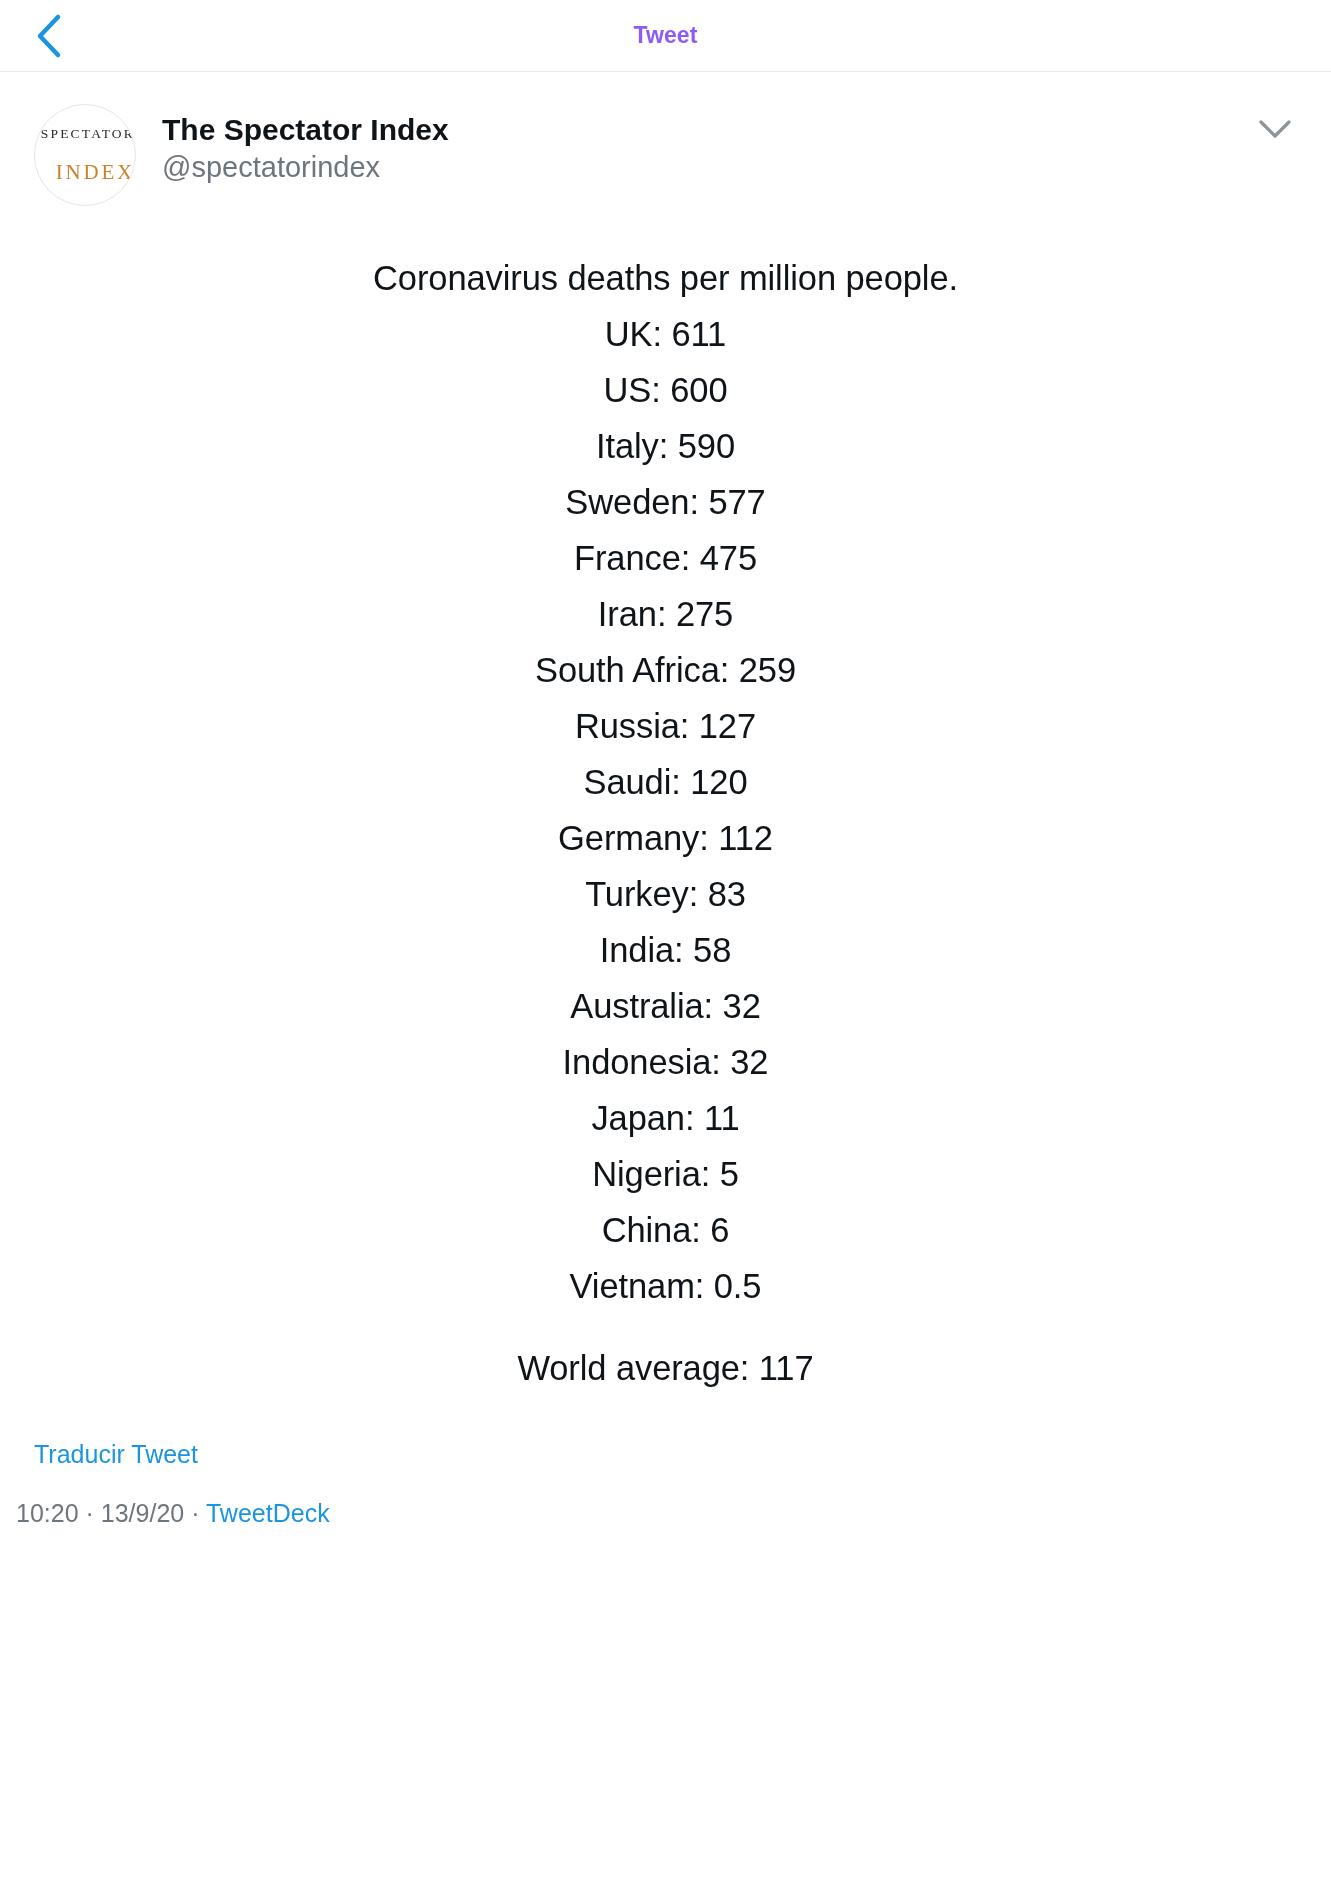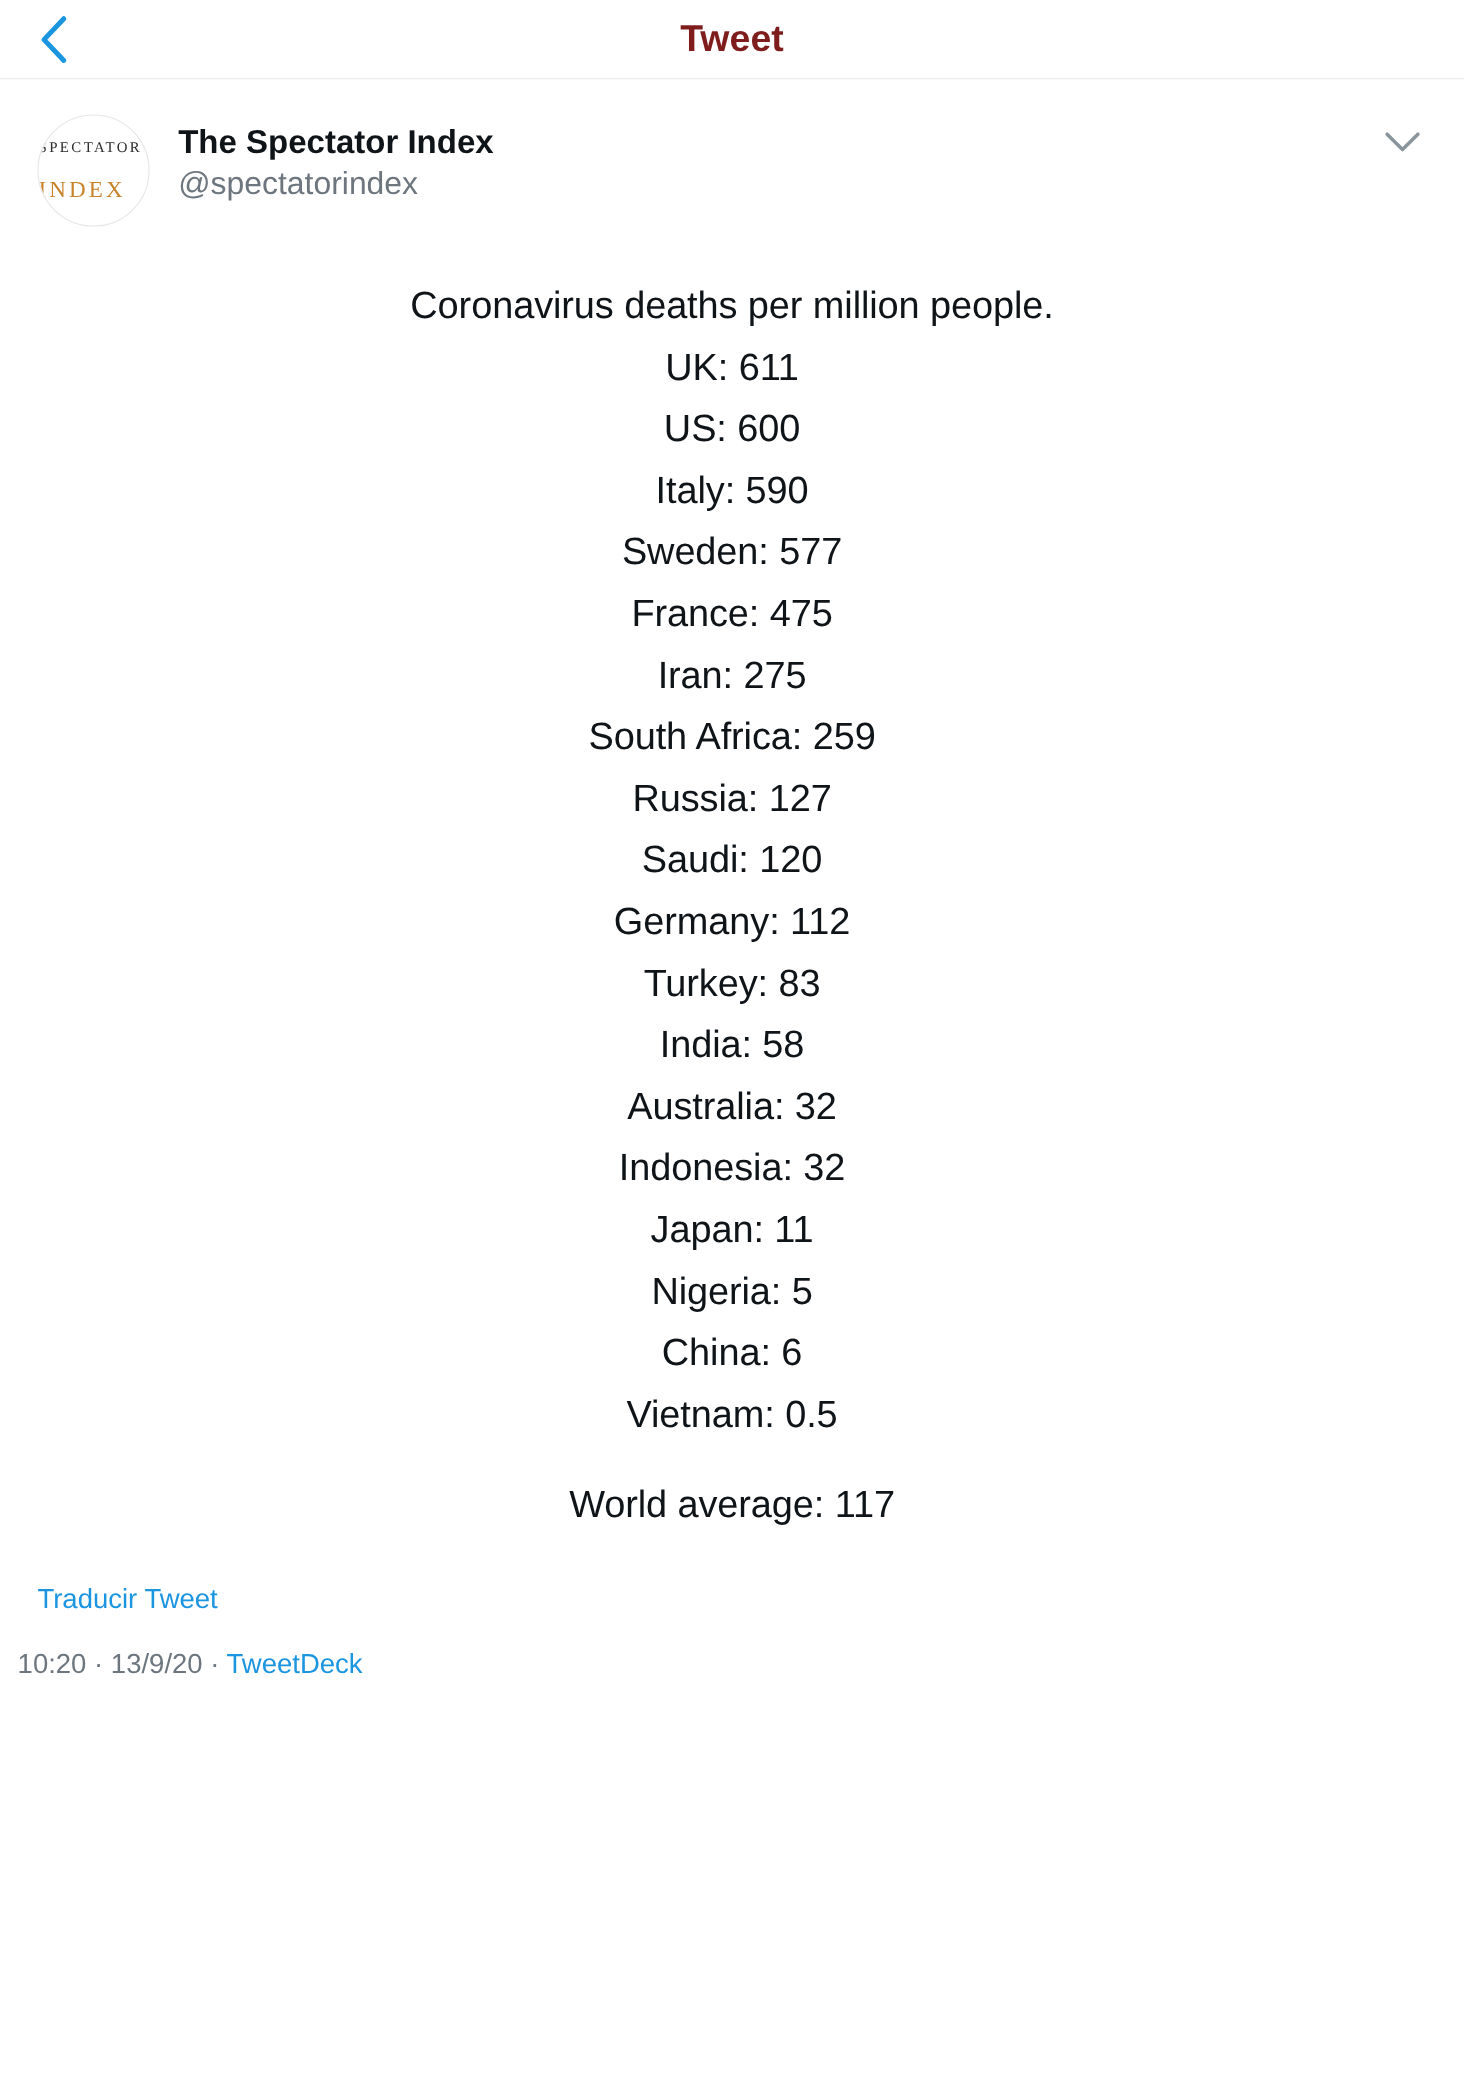--- a/index.html
+++ b/index.html
@@ -40,44 +40,44 @@
     transform: translateY(-50%);
     width: 46px;
     height: 46px;
     display: flex;
     align-items: center;
     justify-content: center;
     cursor: pointer;
   }
   .back-btn svg { display: block; }
   .header-title {
-    font-size: 34px;
+    font-size: 23px;
     font-weight: bold;
     letter-spacing: 0.1px;
-    color: #7f1d1d;
+    color: #8b5cf6;
     text-align: center;
   }
 
   
   .tweet-head {
     display: flex;
     align-items: flex-start;
     padding: 28px 34px 0 34px;
     position: relative;
   }
   .avatar {
     width: 102px;
     height: 102px;
     border-radius: 50%;
     border: 1px solid #e6e6e6;
     background: #ffffff;
     flex: 0 0 auto;
     display: flex;
     flex-direction: column;
-    align-items: flex-start;
+    align-items: flex-end;
     justify-content: center;
     overflow: hidden;
     margin-top: 4px;
     gap: 18px;
   }
   .avatar .a-line1 {
     font-size: 13.5px;
     letter-spacing: 2.2px;
     color: #2a2a2a;
     font-family: "Liberation Serif", serif;

